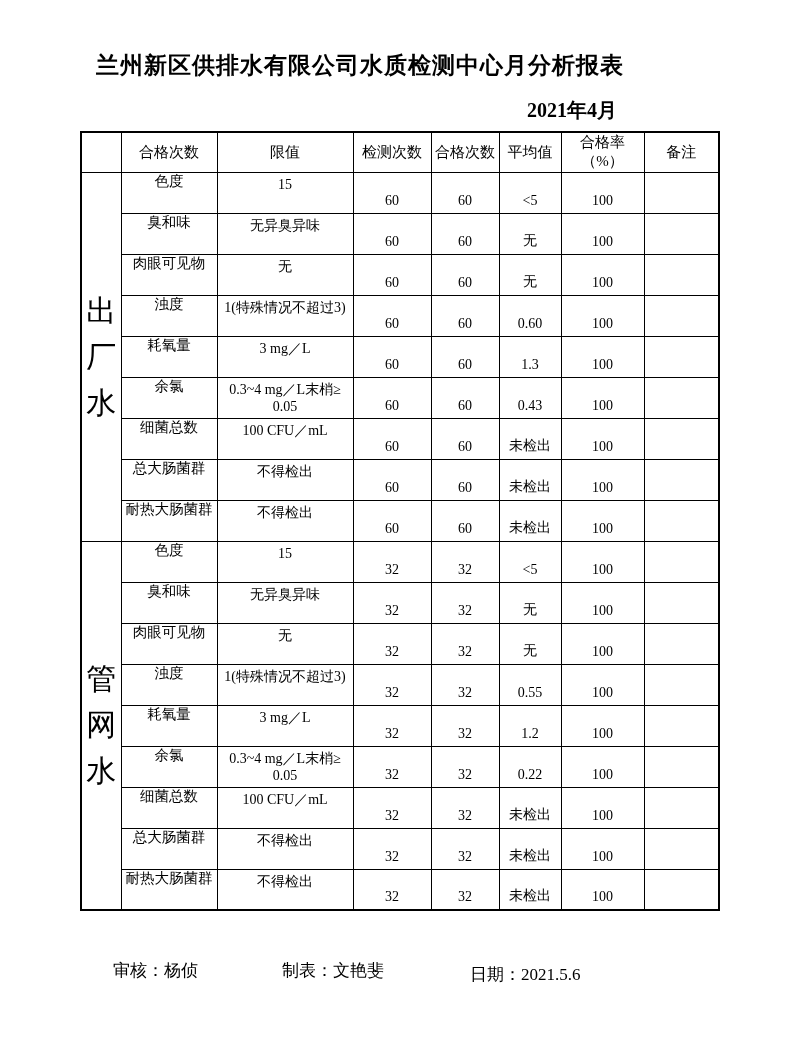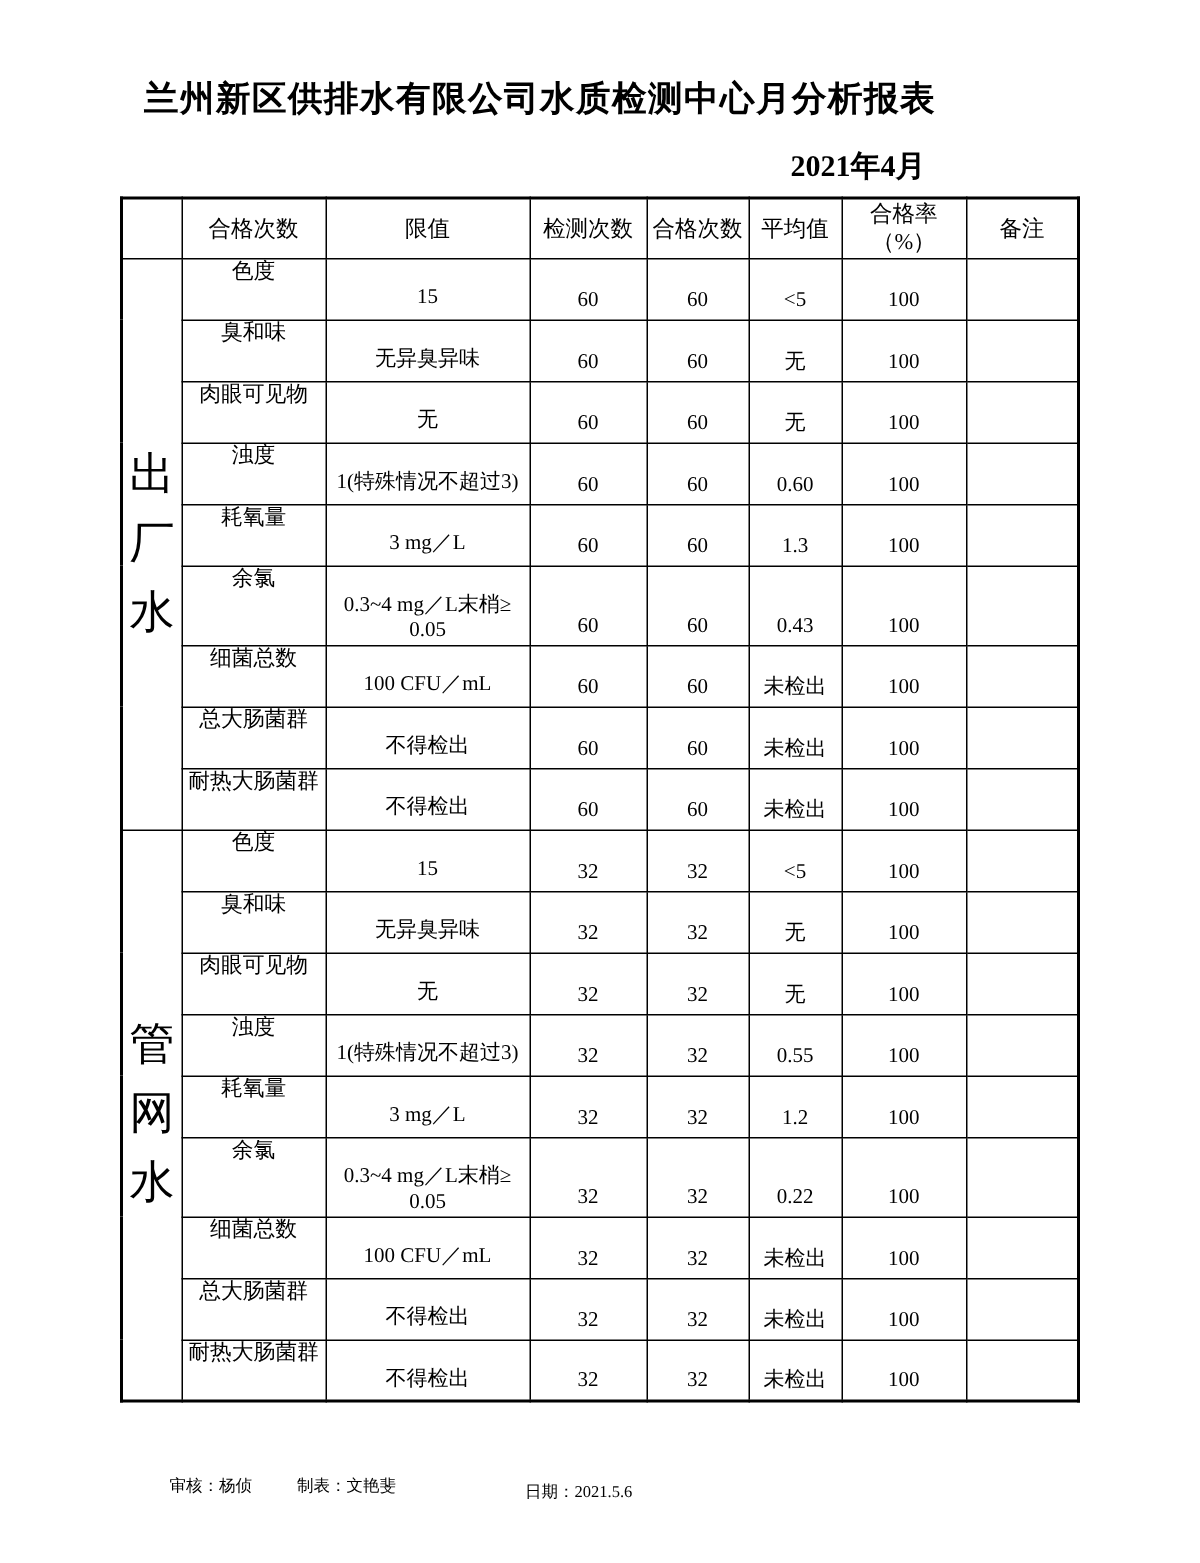--- a/index.html
+++ b/index.html
@@ -58,21 +58,21 @@
   td.cell-item {
     text-align: center;
     vertical-align: top;
     padding-top: 1px;
     font-size: 14.5px;
     line-height: 1.1;
   }
   td.cell-limit {
     text-align: center;
     vertical-align: top;
-    padding-top: 17px;
+    padding-top: 3px;
     padding-left: 1px;
     padding-right: 1px;
     font-size: 14px;
     line-height: 1.25;
   }
   td.cell-num {
     text-align: center;
     vertical-align: bottom;
     padding-bottom: 4px;
     font-size: 14px;
@@ -84,25 +84,25 @@
   }
   .vtext {
     font-size: 30px;
     line-height: 46px;
     white-space: pre;
     text-align: center;
   }
   .footer {
     display: flex;
     margin-top: 48px;
-    font-size: 11px;
+    font-size: 17px;
     align-items: flex-end;
   }
   .f-reviewer { margin-left: 113px; }
-  .f-preparer { margin-left: 30px; }
+  .f-preparer { margin-left: 84px; }
   .f-date { margin-left: 86px; position: relative; top: 4px; }
 </style>
 </head>
 <body>
 
 <div class="page">
 
   <h1 class="title">兰州新区供排水有限公司水质检测中心月分析报表</h1>
 
   <div class="period">2021年4月</div>

